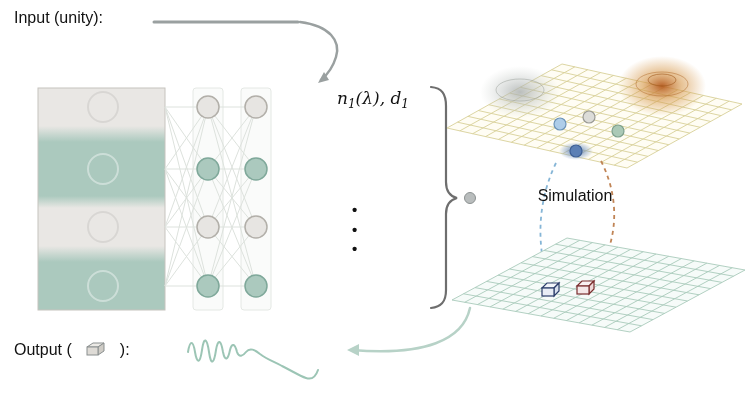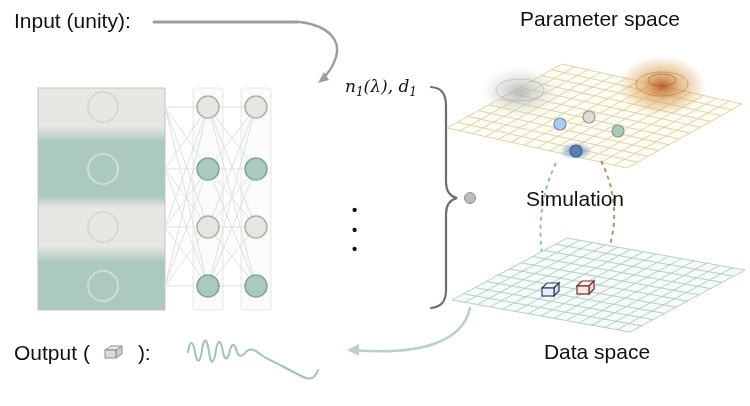--- a/index.html
+++ b/index.html
@@ -5,21 +5,21 @@
   * { margin:0; padding:0; box-sizing:border-box; }
   html,body { width:750px; height:406px; background:#ffffff; }
   :root{
     --c-teal:#abc9be; --c-gray_layer:#e9e7e4; --c-grid_param:#d8d098; --c-grid_data:#a9cbbb;
     --c-arrow_gray:#9aa0a0; --c-arrow_teal:#b7d2c7; --c-dashed_blue:#85b5d6; --c-dashed_orange:#c08455;
     --c-bump_orange:#c4691f; --c-bump_gray:#b4b9b4; --c-funnel_blue:#4a6fa5; --c-text:#111111;
   }
   .canvas { position:relative; width:750px; height:406px; background:#fff; overflow:hidden;
             font-family:"Liberation Sans", sans-serif; }
   .art { position:absolute; left:0; top:0; }
-  .label { position:absolute; color:var(--c-text); font-size:21px; line-height:1.2; }
+  .label { position:absolute; color:var(--c-text); font-size:16px; line-height:1.2; }
   .center { text-align:center; }
   .param { position:absolute; font-family:"DejaVu Serif", serif; font-style:italic;
            font-size:17px; color:var(--c-text); }
   .param sub { font-size:12px; }
   .dots { position:absolute; font-size:15px; font-weight:bold; color:var(--c-text);
           white-space:pre-line; line-height:1.3; }
   .output { display:flex; align-items:center; gap:12px; }
 </style>
 </head>
 <body>
@@ -220,30 +220,28 @@
     <path d="M188,352 C190,340 193,340 195,352 C197,364 200,364 202,350
              C204,336 207,338 209,352 C211,366 214,364 216,350
              C218,338 221,340 223,352 C225,362 228,360 230,350
              C232,342 235,344 237,352 C239,358 243,356 246,352
              C250,347 255,350 260,354 C268,360 275,362 282,366
              C292,371 300,376 306,378 C312,380 316,376 318,370" fill="none" stroke="#9cc5b5" stroke-width="2" stroke-linecap="round"></path>
   </svg>
 
   <div class="label" style="left:14px; top:8px;">Input (unity):</div>
 
-  <div class="param" style="left:337px; top:76px;margin-left:8px;">
+  <div class="param" style="left:337px; top:88px;">
     <span>n</span><sub>1</sub><span>(λ), d</span><sub>1</sub>
   </div>
   <div class="dots" style="left:352px; top:200px;">•
 •
 •</div>
 
-  <div class="label center" style="left:460px; top:6px; width:280px;">Parameter space</div>
   <div class="label center" style="left:455px; top:186px; width:240px;">Simulation</div>
-  <div class="label center" style="left:477px; top:339px; width:240px;">Data space</div>
 
   <div class="label output" style="left:14px; top:340px;">
     <span>Output (</span>
     <svg width="24" height="18" viewBox="0 0 24 18">
       <path d="M3,6 L9,2 L20,2 L14,6 Z" fill="#eceae6" stroke="#8a8f8f"></path>
       <path d="M14,6 L20,2 L20,10 L14,14 Z" fill="#cfccc6" stroke="#8a8f8f"></path>
       <rect x="3" y="6" width="11" height="8" fill="#dedbd6" stroke="#8a8f8f"></rect>
     </svg>
     <span>):</span>
   </div>

